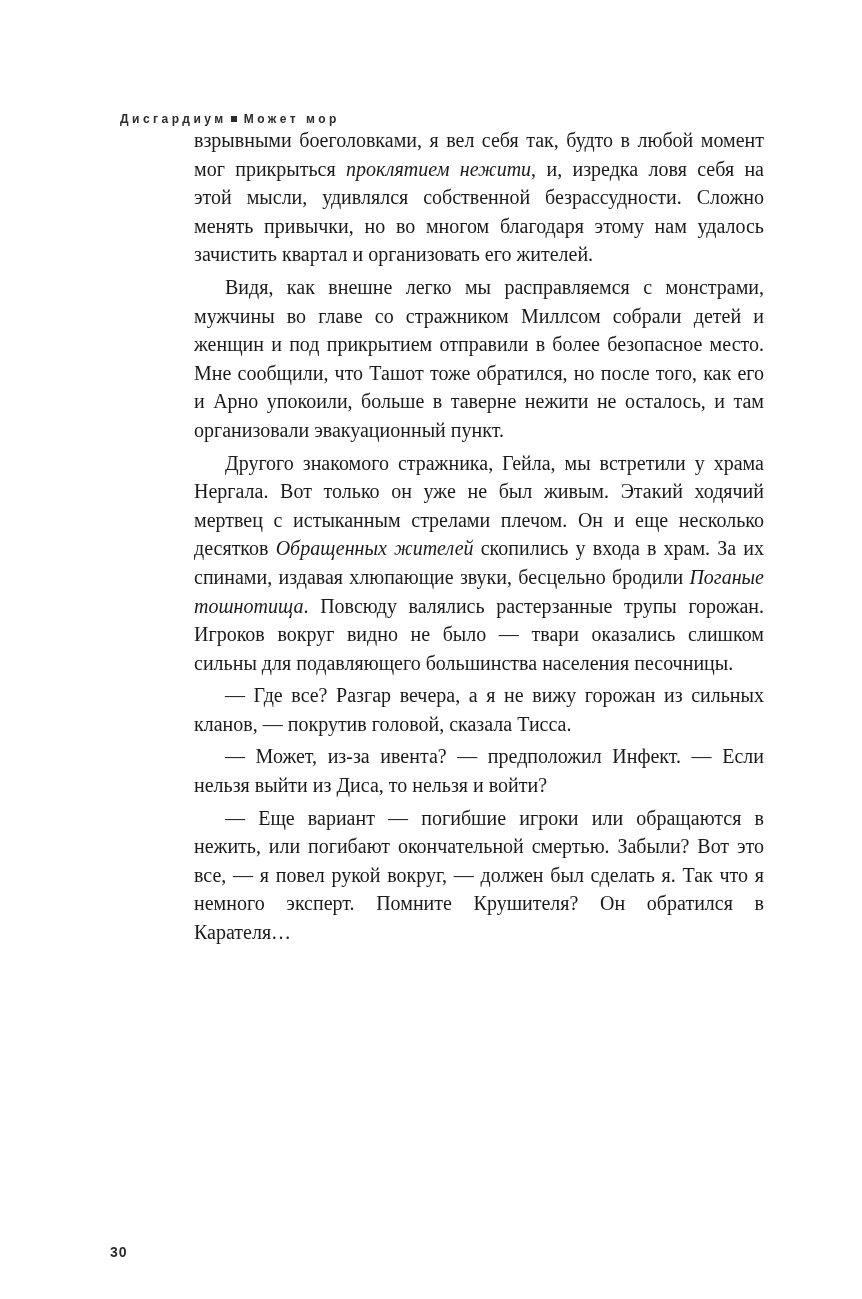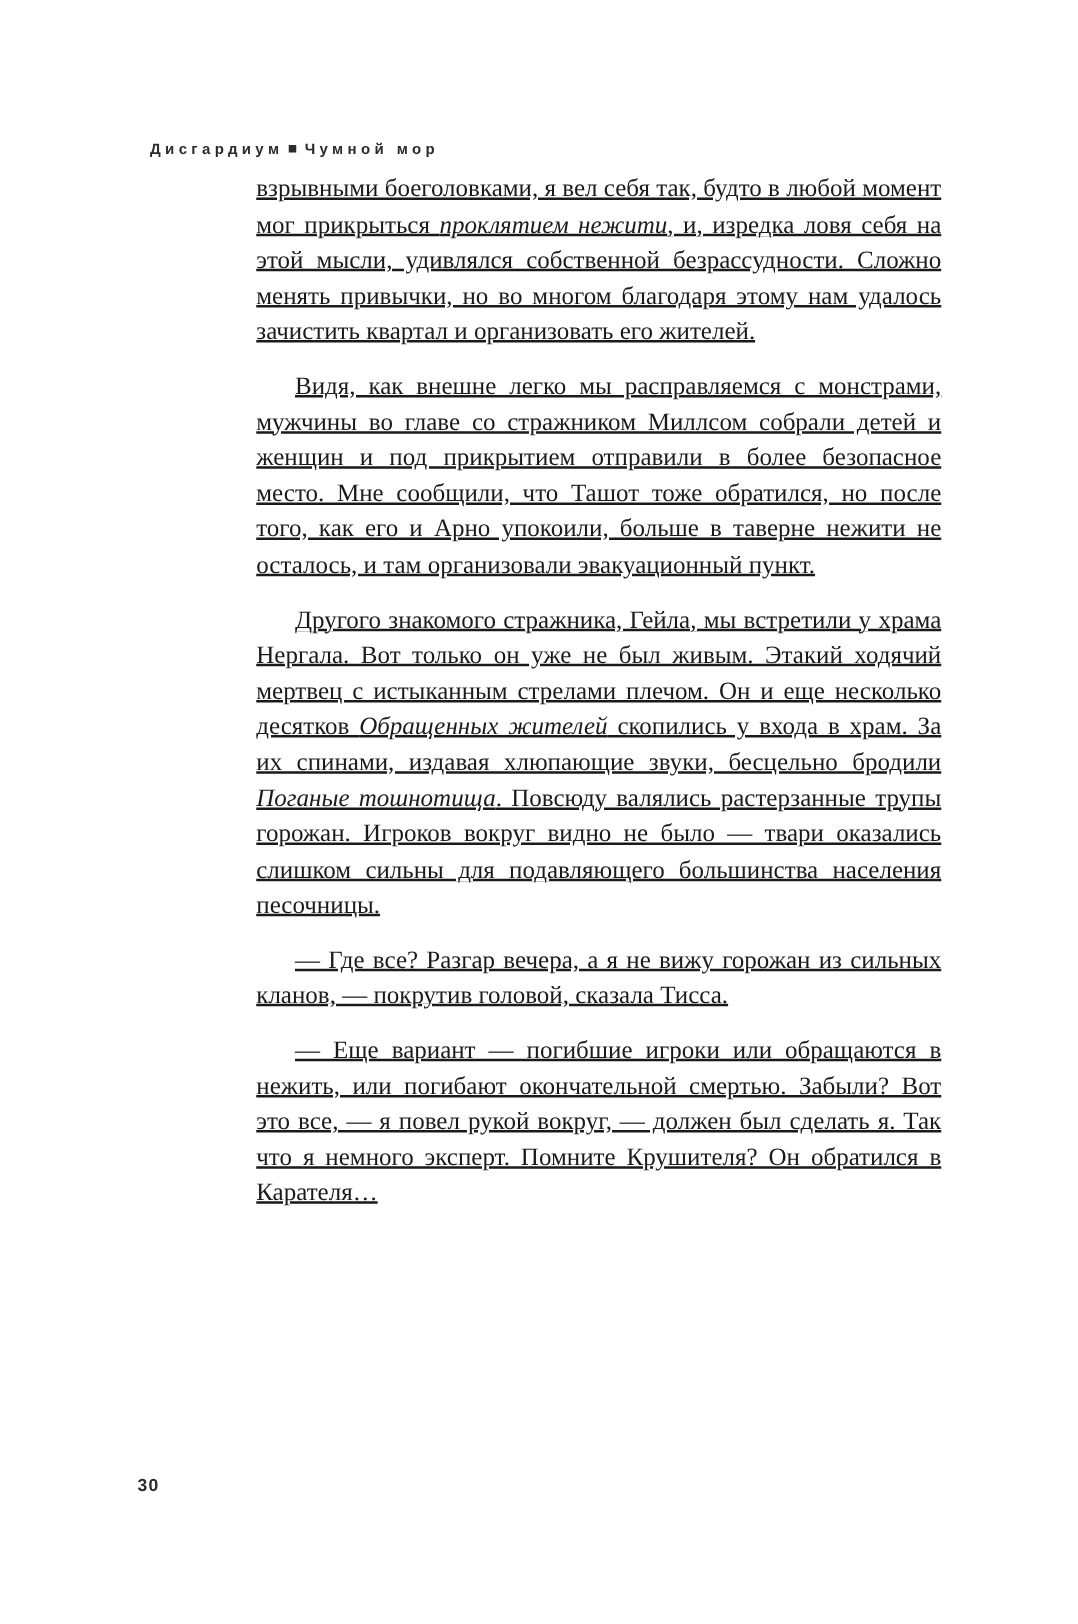--- a/index.html
+++ b/index.html
@@ -40,56 +40,56 @@
   .text-block {
     position: absolute;
     left: 190px;
     top: 122px;
     width: 578px;
     text-align: justify;
     font-size: 20px;
     line-height: 28.6px;
   }
   .para {
-    margin: 15px;
+    margin: 4px;
     padding: 0;
     text-indent: 0;
-    text-decoration: underline;
   }
   .para.indent {
     text-indent: 31px;
   }
   .para em {
     font-style: italic;
   }
   .page-number {
     position: absolute;
     left: 110px;
-    top: 1180px;
+    top: 1244px;
     font-family: "Liberation Sans", "DejaVu Sans", sans-serif;
     font-size: 14px;
     font-weight: bold;
     color: #2b2b2b;
     letter-spacing: 1px;
   }
 </style>
 </head>
 <body>
 
 <div class="page">
 
   <div class="running-header">
     <span>Дисгардиум</span>
     <span class="sep-square"></span>
-    <span>Чумной мор</span>
+    <span>Может мор</span>
   </div>
 
   <div class="text-block">
       <p class="para"><span>взрывными боеголовками, я вел себя так, будто в любой момент мог прикрыться </span><em>проклятием нежити</em><span>, и, изредка ловя себя на этой мысли, удивлялся собственной безрассудности. Сложно менять привычки, но во многом благодаря этому нам удалось зачистить квартал и организовать его жителей.</span></p>
       <p class="para indent"><span>Видя, как внешне легко мы расправляемся с монстрами, мужчины во главе со стражником Миллсом собрали детей и женщин и под прикрытием отправили в более безопасное место. Мне сообщили, что Ташот тоже обратился, но после того, как его и Арно упокоили, больше в таверне нежити не осталось, и там организовали эвакуационный пункт.</span></p>
       <p class="para indent"><span>Другого знакомого стражника, Гейла, мы встретили у храма Нергала. Вот только он уже не был живым. Этакий ходячий мертвец с истыканным стрелами плечом. Он и еще несколько десятков </span><em>Обращенных жителей</em><span> скопились у входа в храм. За их спинами, издавая хлюпающие звуки, бесцельно бродили </span><em>Поганые тошнотища</em><span>. Повсюду валялись растерзанные трупы горожан. Игроков вокруг видно не было — твари оказались слишком сильны для подавляющего большинства населения песочницы.</span></p>
       <p class="para indent"><span>— Где все? Разгар вечера, а я не вижу горожан из сильных кланов, — покрутив головой, сказала Тисса.</span></p>
+      <p class="para indent"><span>— Может, из-за ивента? — предположил Инфект. — Если нельзя выйти из Диса, то нельзя и войти?</span></p>
       <p class="para indent"><span>— Еще вариант — погибшие игроки или обращаются в нежить, или погибают окончательной смертью. Забыли? Вот это все, — я повел рукой вокруг, — должен был сделать я. Так что я немного эксперт. Помните Крушителя? Он обратился в Карателя…</span></p>
     </div>
 
   <div class="page-number">30</div>
 
 </div>
 
 </body></html>

